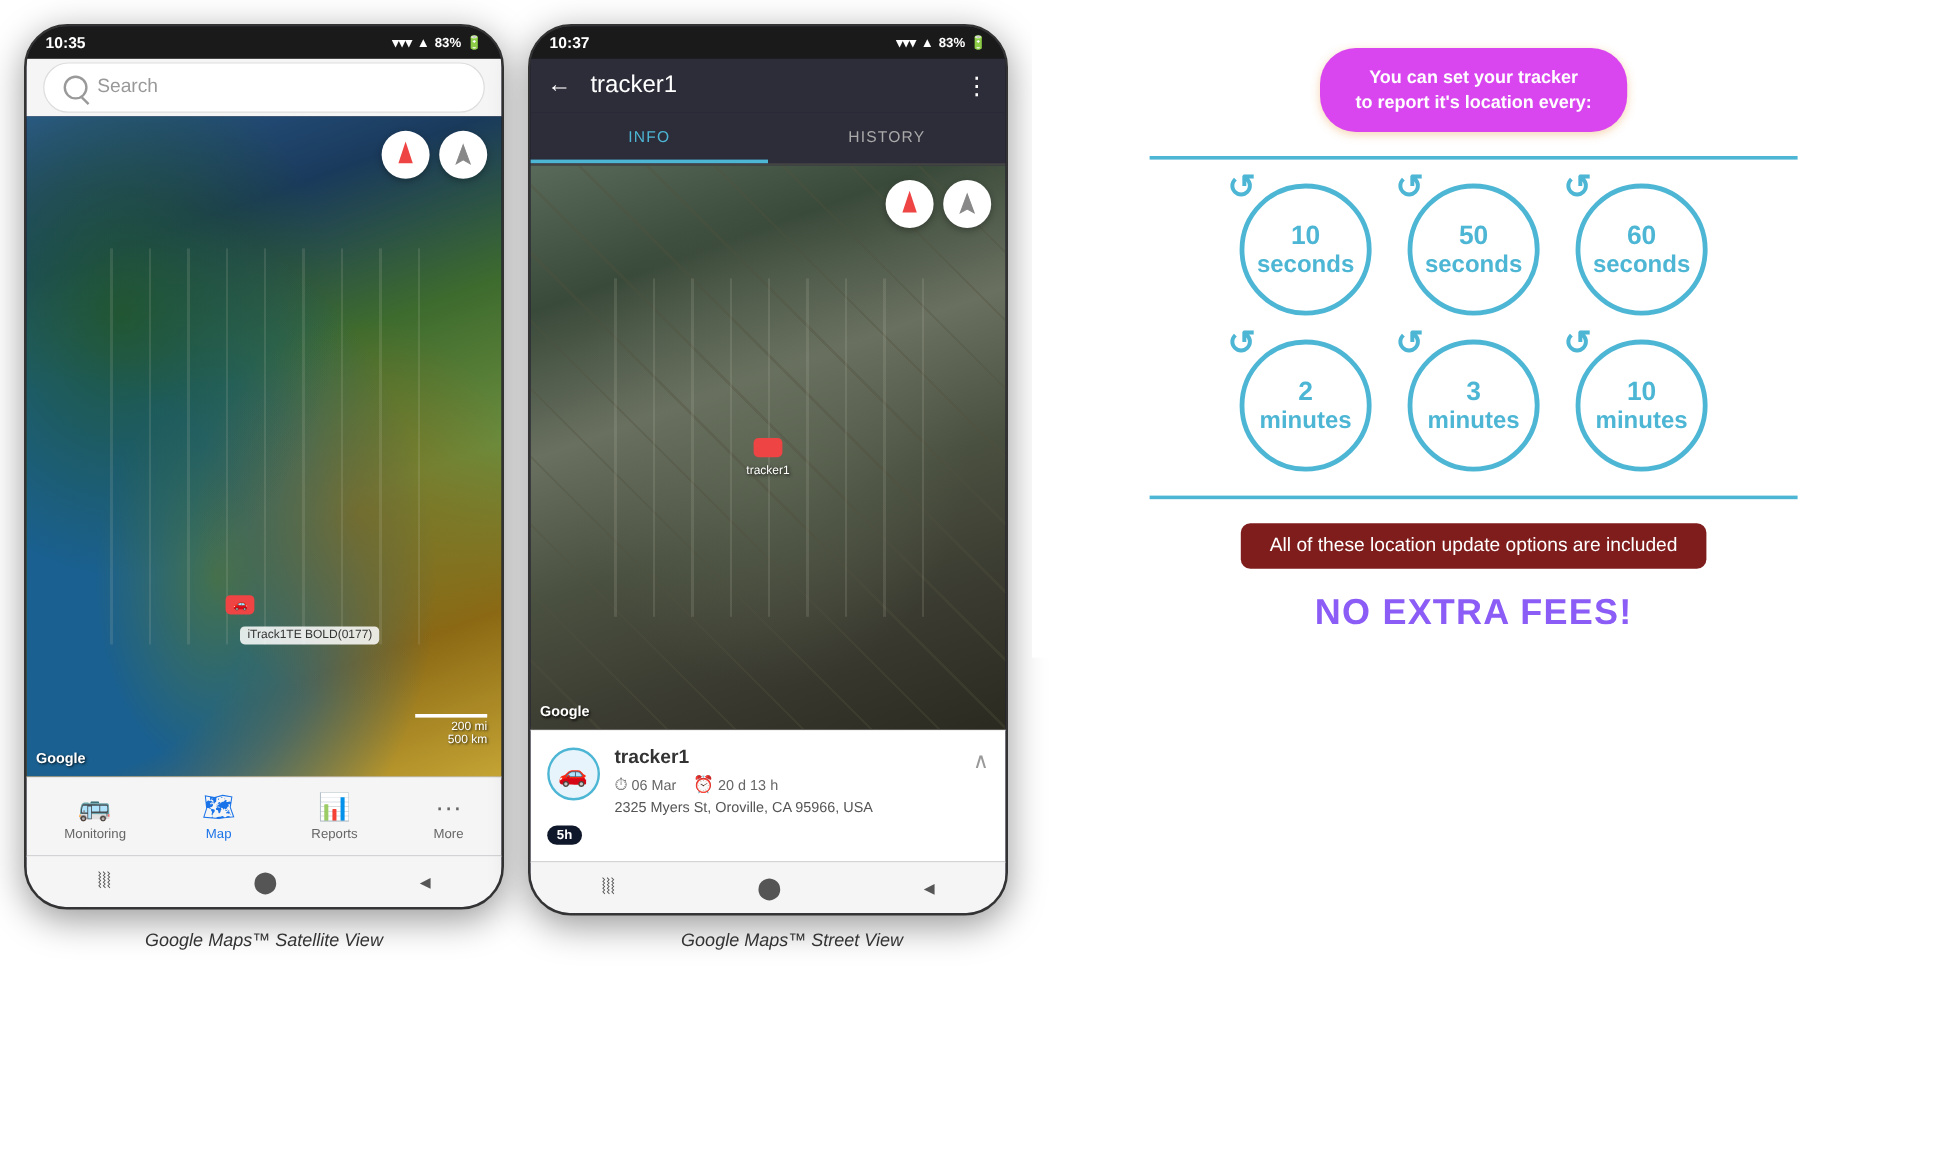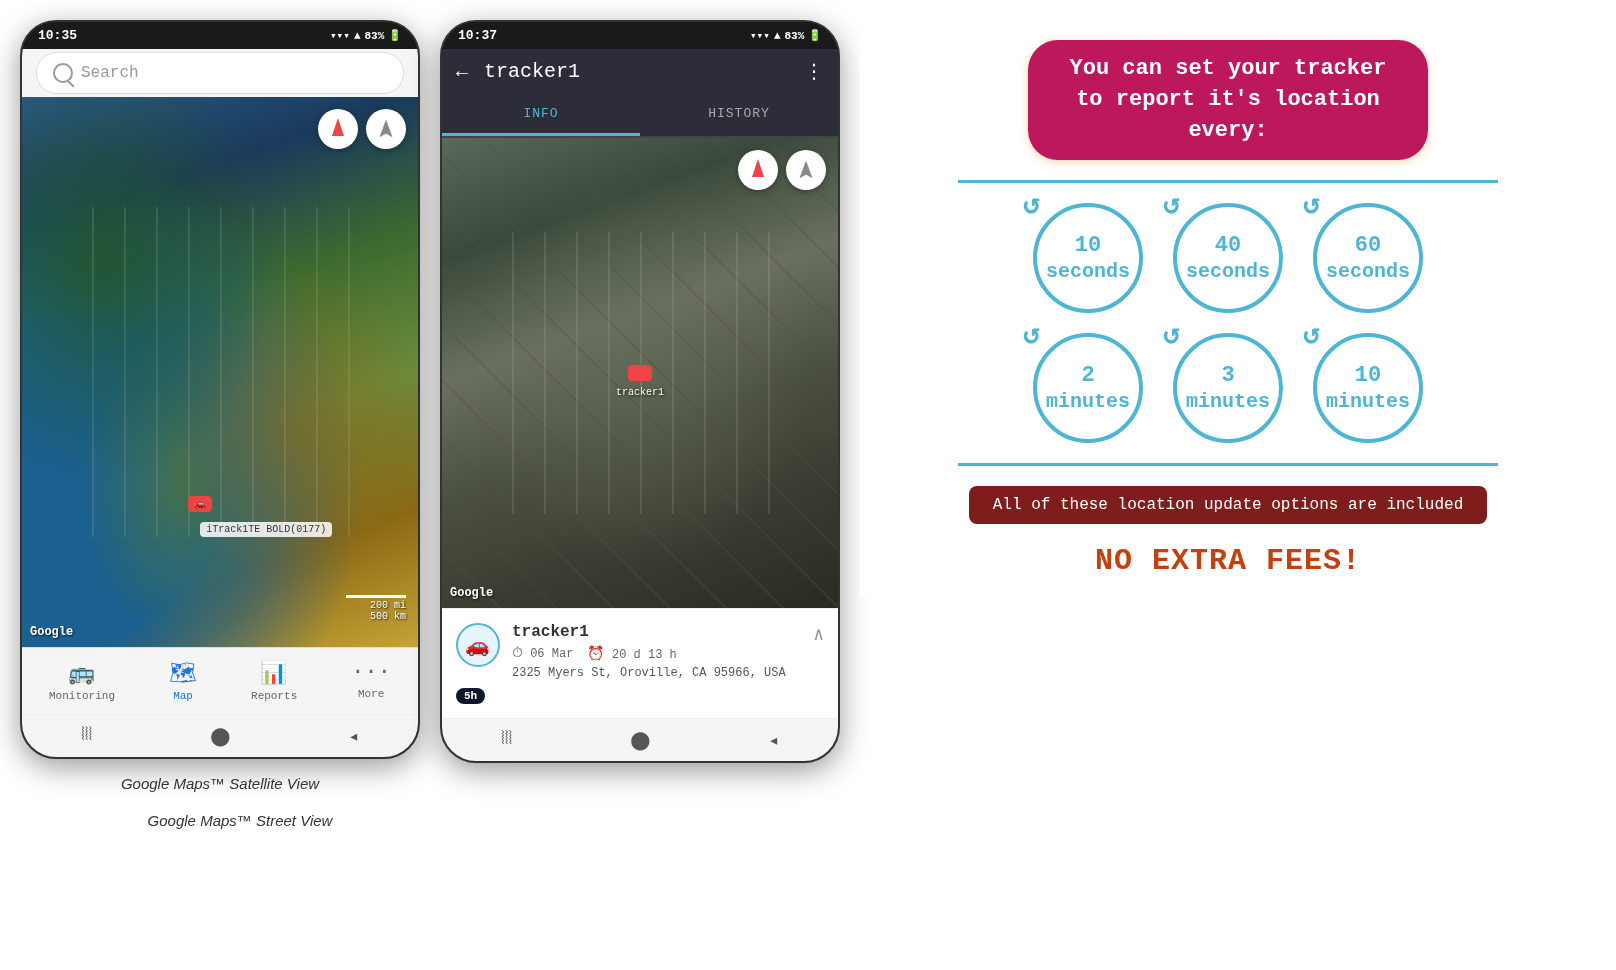--- a/index.html
+++ b/index.html
@@ -15,21 +15,20 @@
       padding: 20px;
     }
 
     .main-container {
       display: flex;
       flex-direction: row;
       gap: 20px;
       align-items: flex-start;
       width: 100%;
       max-width: 1580px;
-      font-family: Liberation Mono, monospace;
     }
 
     
     .phone-mockup {
       width: 400px;
       background: #1a1a2e;
       border-radius: 36px;
       overflow: hidden;
       box-shadow: 0 8px 30px rgba(0,0,0,0.4);
       border: 2px solid #333;
@@ -463,26 +462,26 @@
       flex: 1;
       background: white;
       padding: 20px 30px;
       display: flex;
       flex-direction: column;
       align-items: center;
       gap: 20px;
     }
 
     .info-title-banner {
-      background: #be185d;
+      background: #d946ef;
       border-radius: 30px;
       padding: 14px 30px;
       text-align: center;
       color: white;
-      font-size: 22px;
+      font-size: 15px;
       font-weight: bold;
       line-height: 1.4;
       max-width: 400px;
       box-shadow: 0 2px 8px rgba(232,148,58,0.4);
     }
 
     .divider-line {
       width: 80%;
       height: 3px;
       background: #4db6d4;
@@ -531,28 +530,28 @@
       padding: 10px 24px;
       color: white;
       font-size: 16px;
       font-weight: 500;
       text-align: center;
     }
 
     .no-fees-text {
       font-size: 30px;
       font-weight: 900;
-      color: #c2410c;
+      color: #8b5cf6;
       letter-spacing: 1px;
     }
 
     
     .caption-row {
       display: flex;
-      flex-direction: column;
+      flex-direction: row;
       gap: 20px;
       width: 100%;
       max-width: 1580px;
       margin-top: 12px;
     }
 
     .caption-text {
       width: 400px;
       text-align: center;
       font-size: 15px;
@@ -739,21 +738,21 @@
     </div>
 
     <div class="divider-line"></div>
 
     <div class="circles-row">
       <div class="time-circle">
         <span>10</span>
         <span class="time-circle-sm">seconds</span>
       </div>
       <div class="time-circle">
-        <span>40</span>
+        <span>50</span>
         <span class="time-circle-sm">seconds</span>
       </div>
       <div class="time-circle">
         <span>60</span>
         <span class="time-circle-sm">seconds</span>
       </div>
     </div>
 
     <div class="circles-row">
       <div class="time-circle">

